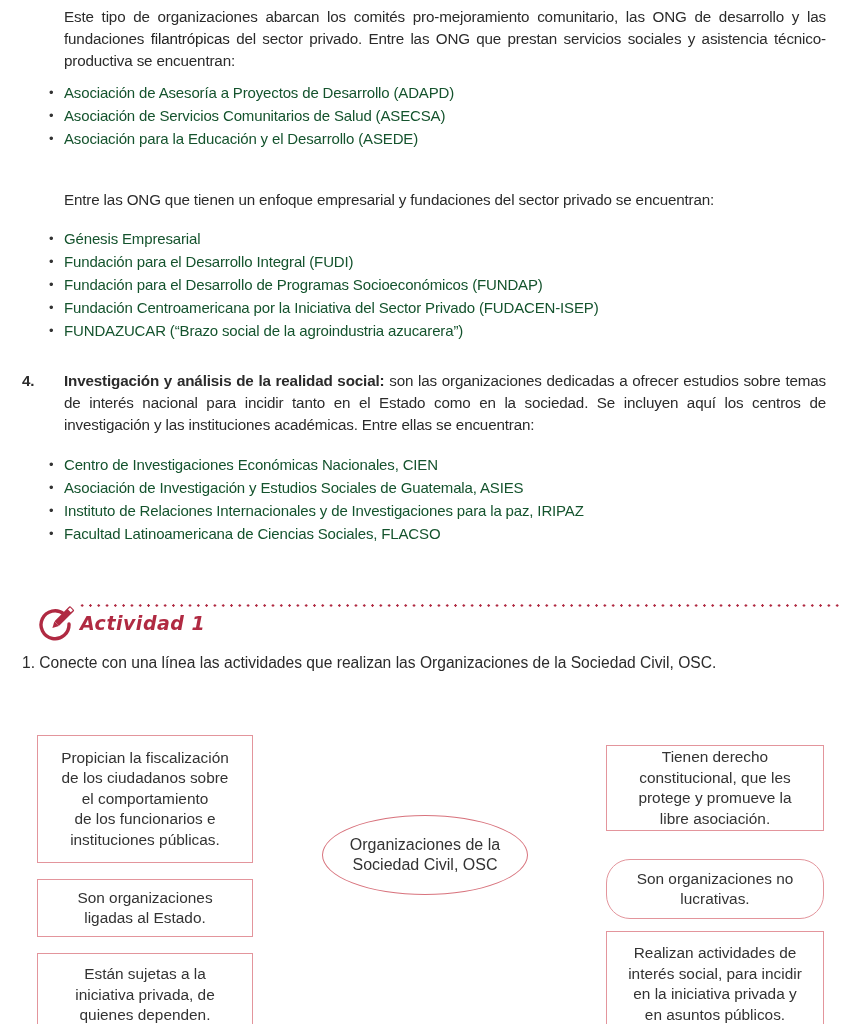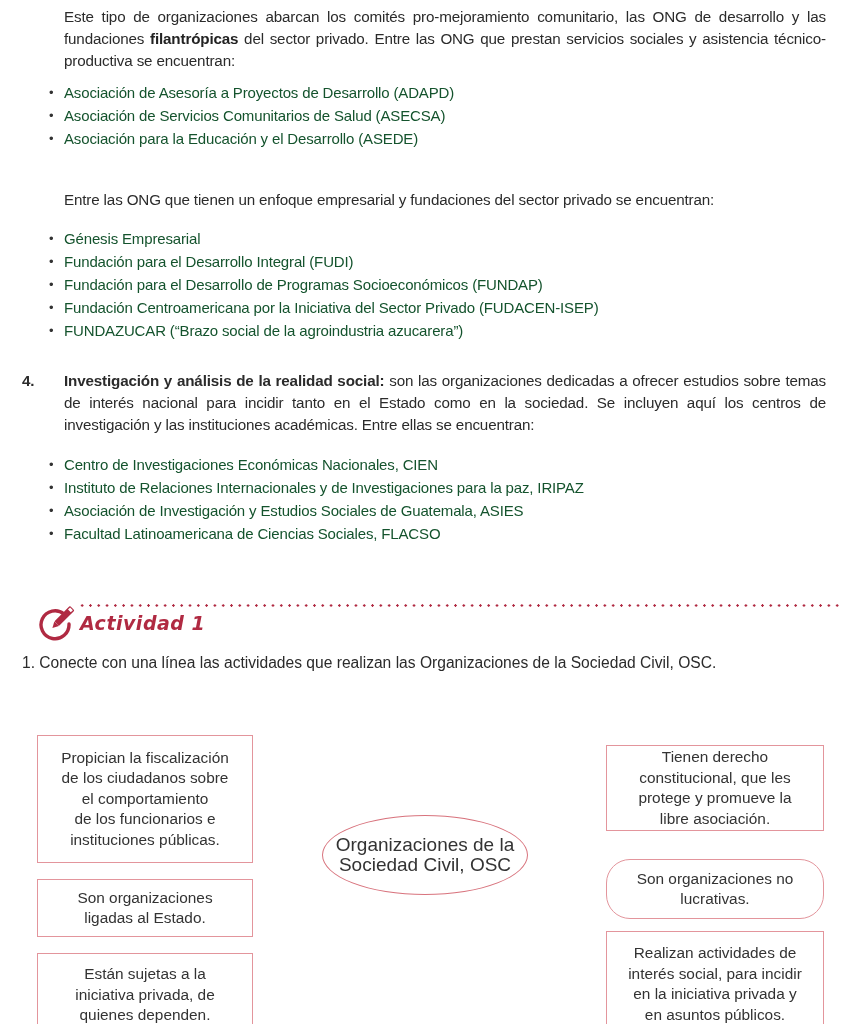--- a/index.html
+++ b/index.html
@@ -4,21 +4,21 @@
 <style>
   * { box-sizing: border-box; margin: 0; padding: 0; }
   html, body { width: 842px; height: 1024px; background: #ffffff; overflow: hidden; }
   body { position: relative; font-family: "Liberation Sans", "DejaVu Sans", sans-serif; color: #2b2b2b; }
 
   .para {
     position: absolute; left: 64px; width: 762px;
     font-size: 15.2px; line-height: 22px; text-align: justify; color: #2b2b2b;
     letter-spacing: -0.15px;
   }
-  .para b { font-weight: bold; color: #222; }
+  .para b { font-weight: normal; color: #222; }
 
   .blist { position: absolute; left: 44px; width: 780px; list-style: none; }
   .blist li { position: relative; padding-left: 20px; font-size: 15px; line-height: 23px; color: #14532d; letter-spacing: -0.15px; }
   .blist li::before { content: "•"; position: absolute; left: 5px; top: 0; font-size: 13px; color: #333; }
 
   .numitem {
     position: absolute; left: 22px; width: 804px;
     font-size: 15.2px; line-height: 22px; color: #2b2b2b; text-align: justify; letter-spacing: -0.15px;
   }
   .numitem .num { position: absolute; left: 0; top: 0; font-weight: bold; }
@@ -45,21 +45,21 @@
     position: absolute; border: 1.5px solid #e3959c;
     display: flex; align-items: center; justify-content: center;
     text-align: center; font-size: 15.4px; line-height: 20.5px; color: #333;
     padding: 2px 6px; background: #fff; margin-top: 31px;
   }
   .box span { white-space: pre-line; }
   .ellipse {
     position: absolute; left: 322px; top: 815px; width: 206px; height: 80px;
     border: 1.5px solid #d8737d; border-radius: 50%;
     display: flex; align-items: center; justify-content: center; text-align: center;
-    font-size: 19px; line-height: 20px; color: #333;
+    font-size: 16px; line-height: 20px; color: #333;
   }
   .ellipse span { white-space: pre-line; }
 </style>
 </head>
 <body>
 
 <p class="para" style="top:6px;"><span>Este tipo de organizaciones abarcan los comités pro-mejoramiento comunitario, las ONG de desarrollo y las fundaciones </span><b>filantrópicas</b><span> del sector privado.   Entre las ONG que prestan servicios sociales y asistencia técnico-productiva se encuentran:</span></p>
 
 <ul class="blist" style="top:81px;">
   <li>Asociación de Asesoría a Proyectos de Desarrollo (ADAPD)</li>
@@ -77,22 +77,22 @@
   <li>FUNDAZUCAR (“Brazo social de la agroindustria azucarera”)</li>
 </ul>
 
 <div class="numitem" style="top:370px;">
   <span class="num">4.</span>
   <span class="body"><b>Investigación y análisis de la realidad social:</b><span> son las organizaciones dedicadas a ofrecer estudios sobre temas de interés nacional para incidir tanto en el Estado como en la sociedad.  Se incluyen aquí los centros de investigación y las instituciones académicas. Entre ellas se encuentran:</span></span>
 </div>
 
 <ul class="blist" style="top:453px;">
   <li>Centro de Investigaciones Económicas Nacionales, CIEN</li>
+  <li>Asociación de Investigación y Estudios Sociales de Guatemala, ASIES</li>
   <li>Instituto de Relaciones Internacionales y de Investigaciones para la paz, IRIPAZ</li>
-  <li>Asociación de Investigación y Estudios Sociales de Guatemala, ASIES</li>
   <li>Facultad Latinoamericana de Ciencias Sociales, FLACSO</li>
 </ul>
 
 <div class="dotline"></div>
 <svg class="act-icon" viewBox="0 0 38 38">
   <path d="M26 10 A14 14 0 1 0 31 20" fill="none" stroke="#b02a42" stroke-width="3.4" stroke-linecap="round"></path>
   <g transform="rotate(45 22 16)">
     <rect x="19" y="-1" width="6.5" height="22" rx="1" fill="#b02a42"></rect>
     <rect x="20.3" y="0" width="3.9" height="3" fill="#fff"></rect>
     <polygon points="19,21 25.5,21 22.25,27" fill="#b02a42"></polygon>

